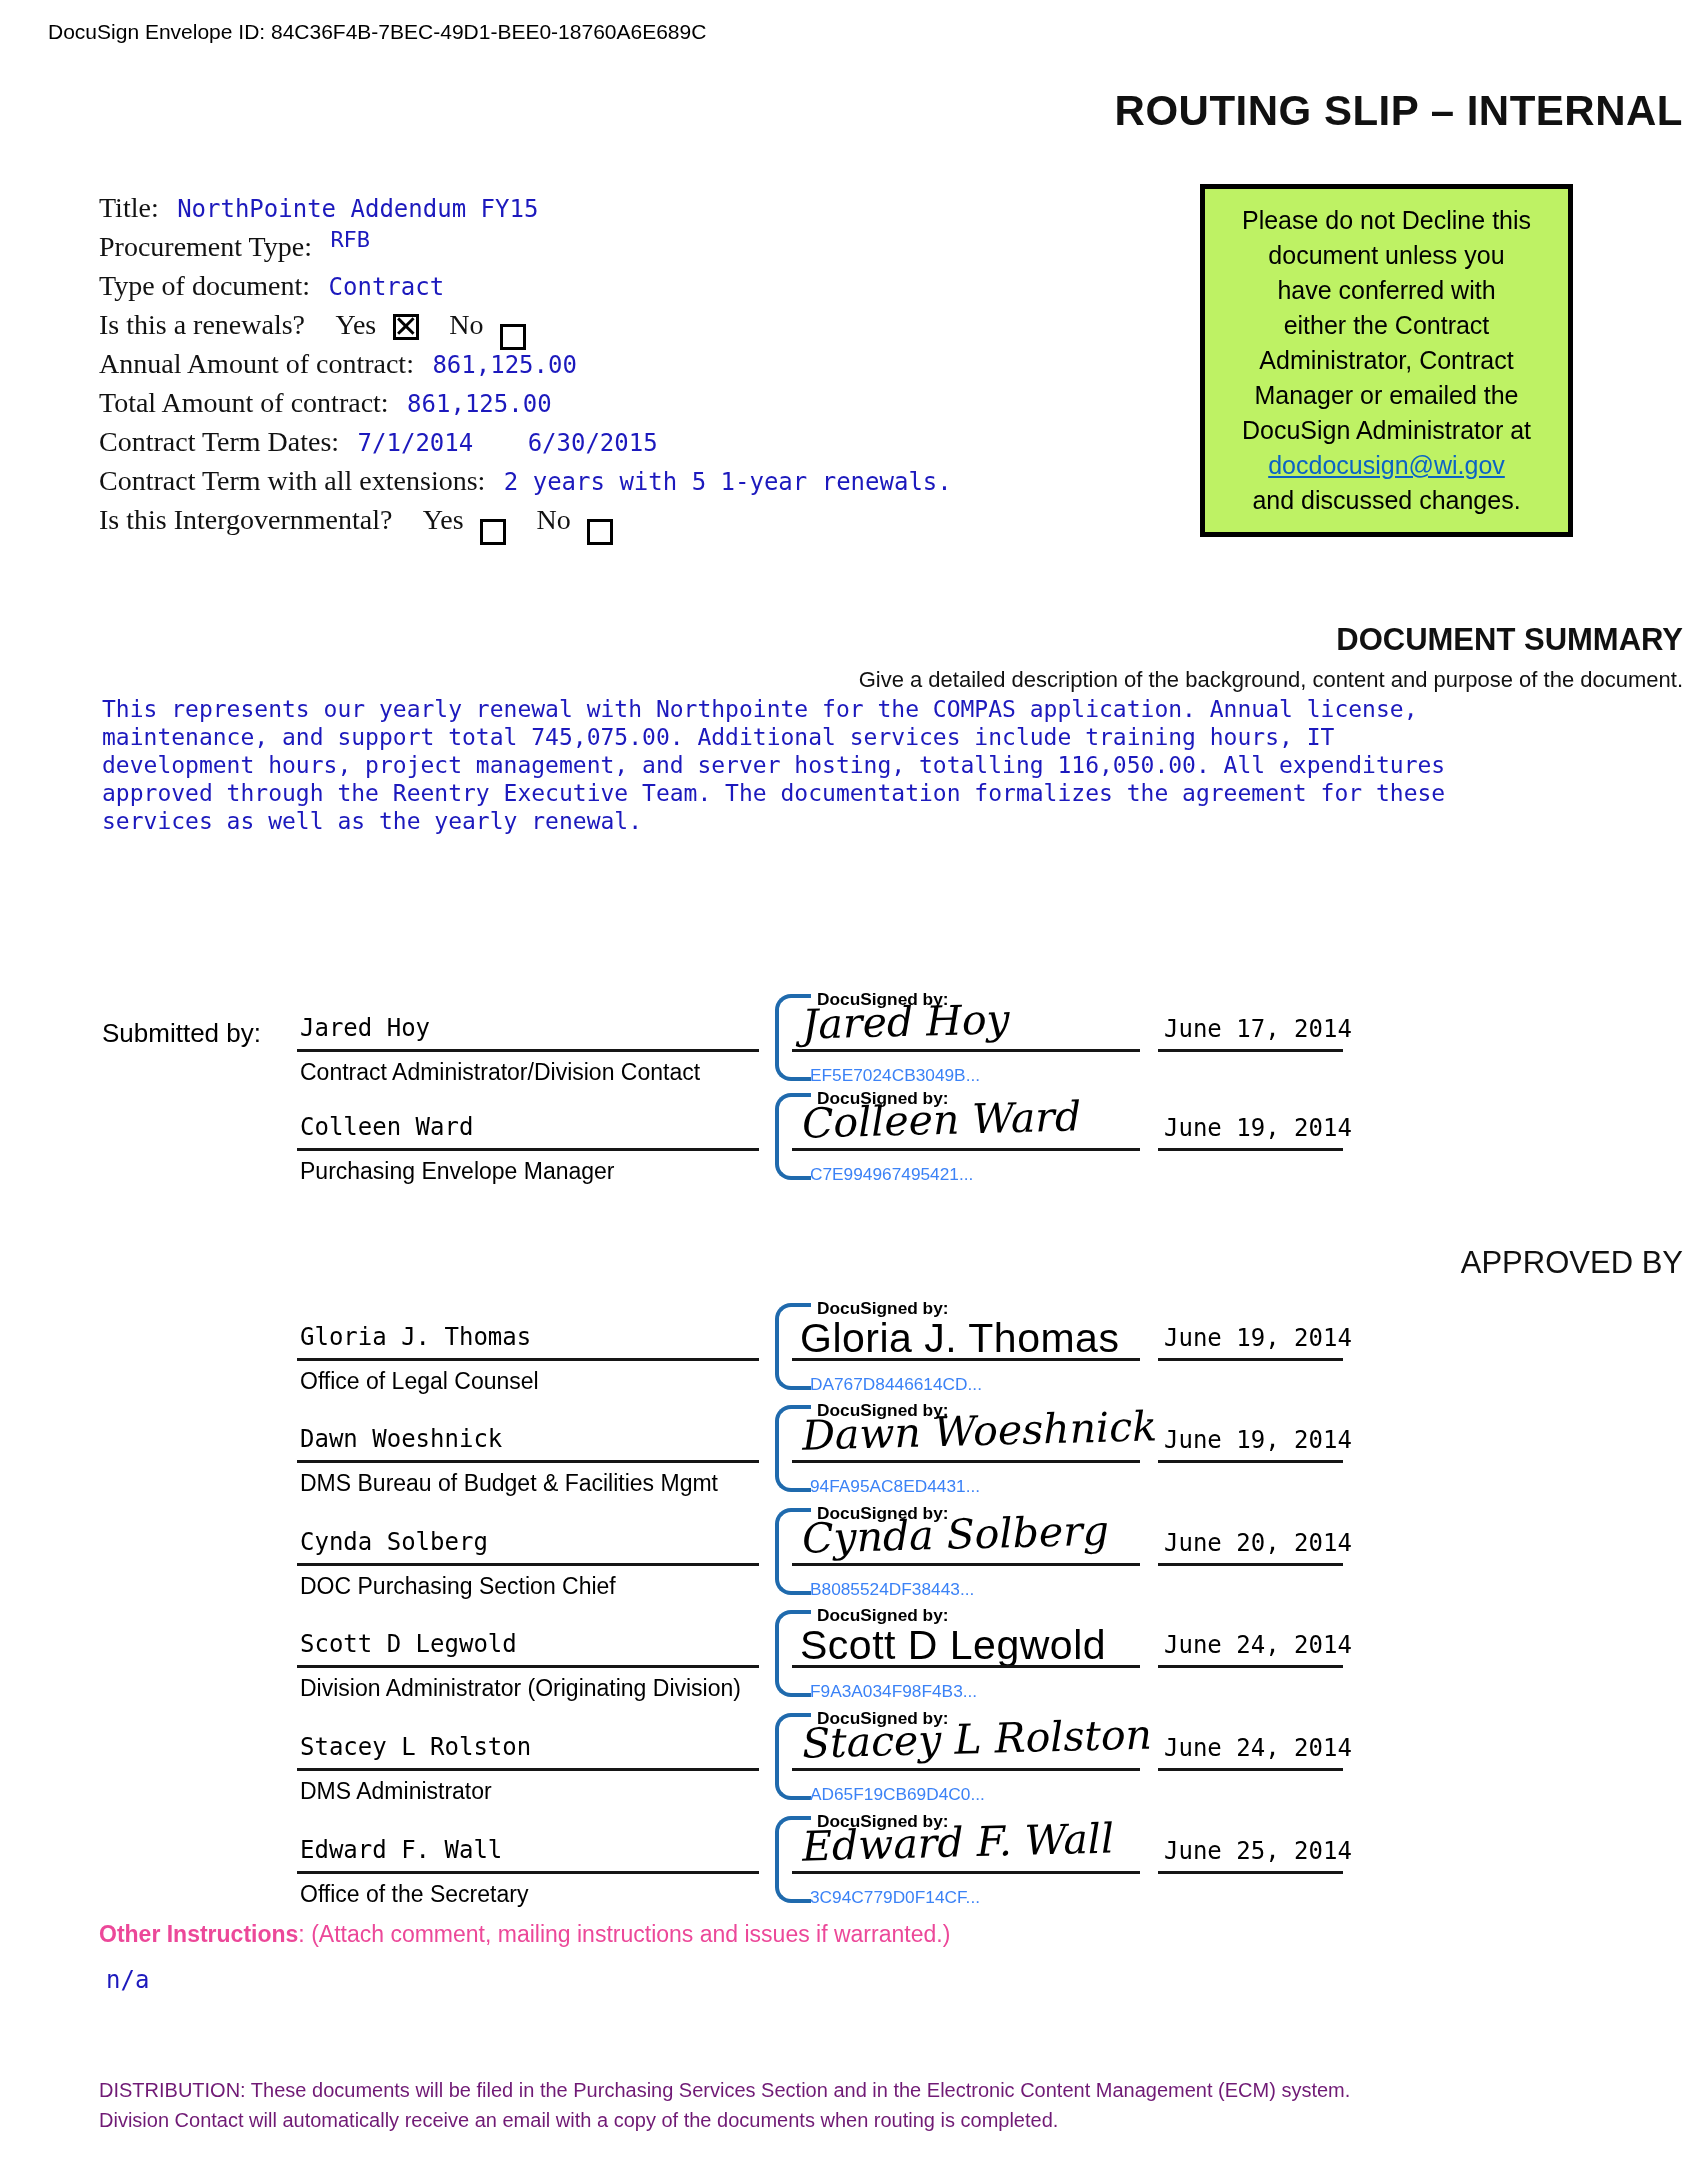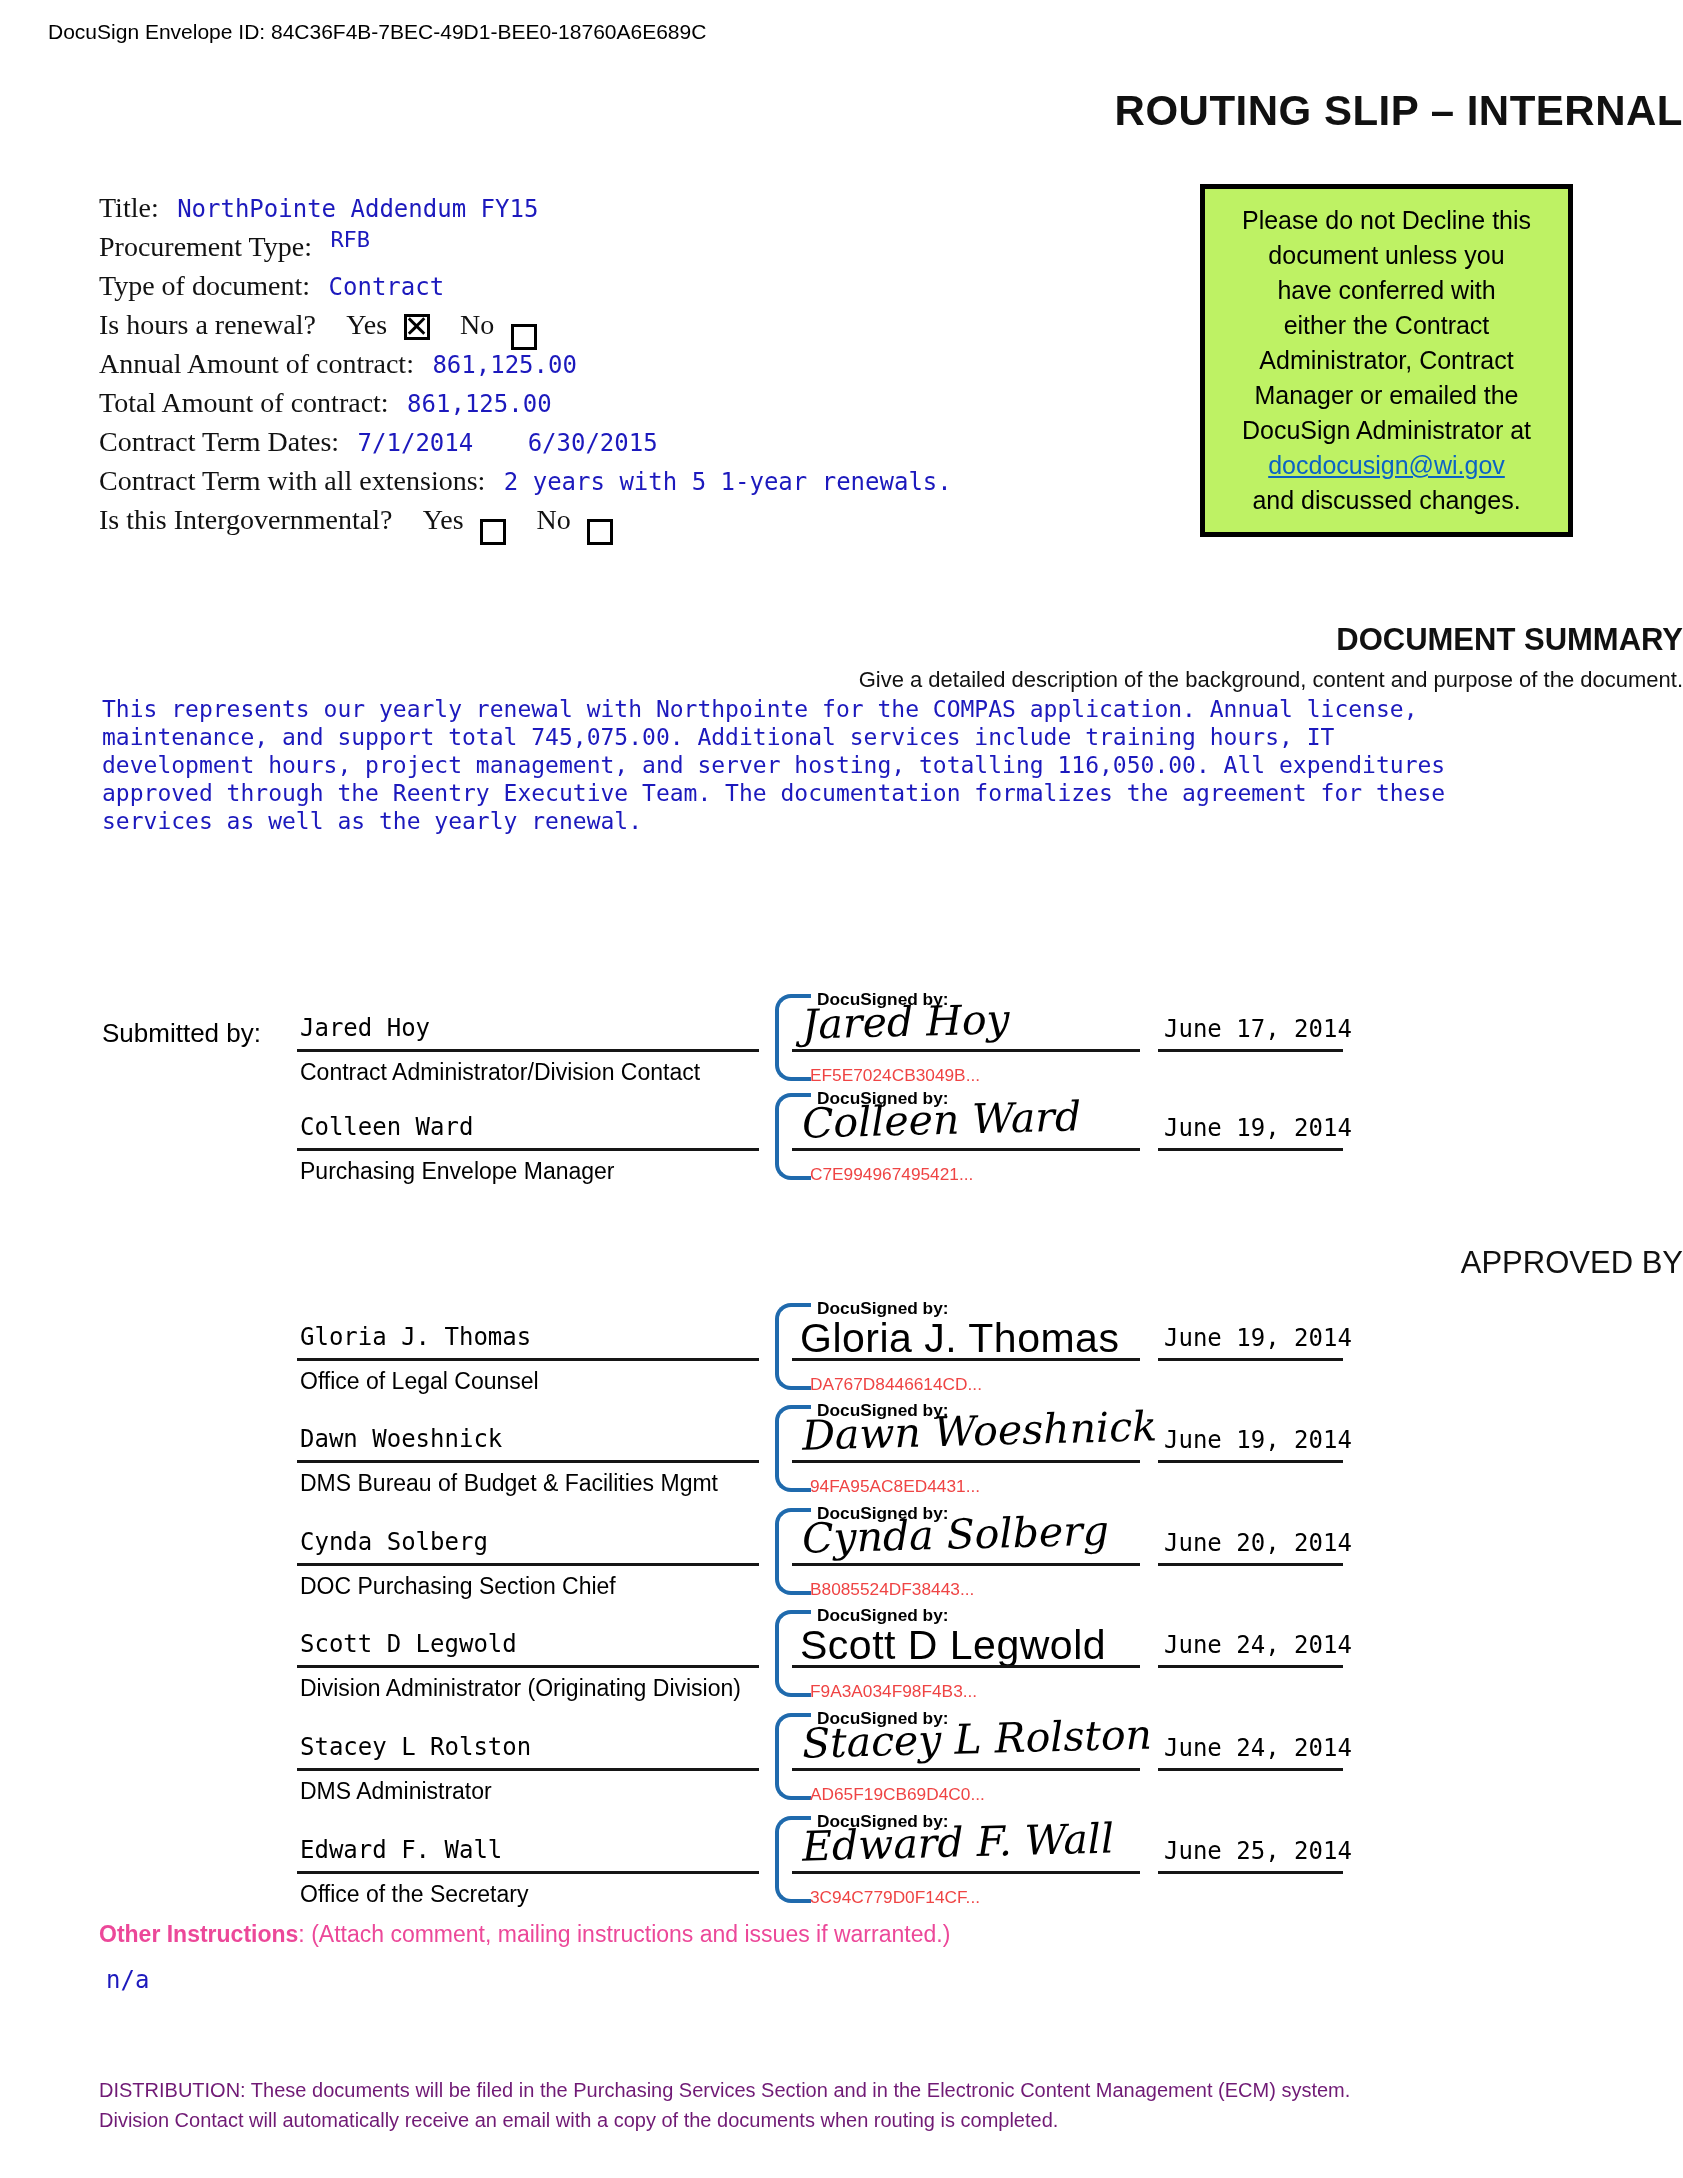--- a/index.html
+++ b/index.html
@@ -74,21 +74,21 @@
     position:absolute; left:802px; top:6px; width:356px;
     font-family:"DejaVu Serif", serif; font-style:italic;
     font-size:41px; color:#000; white-space:nowrap; transform:rotate(-1.5deg);
   }
   .sig-row .sig.print {
     position:absolute; left:800px; top:16px; width:356px;
     font-family:"Liberation Sans", sans-serif;
     font-size:41px; color:#000; white-space:nowrap; letter-spacing:0.5px;
   }
   .sig-row .sline { position:absolute; left:792px; top:59px; width:348px; border-bottom:3px solid #161616; }
-  .sig-row .sig-id { position:absolute; left:810px; top:75px; font-size:17.3px; color:#ef4444; }
+  .sig-row .sig-id { position:absolute; left:810px; top:75px; font-size:17.3px; color:#3b82f6; }
   .sig-row .date  { position:absolute; left:1164px; top:25px; font-size:24px; color:#000; }
   .sig-row .dline { position:absolute; left:1158px; top:59px; width:185px; border-bottom:3px solid #161616; }
 
   
   .other { left:99px; top:1921px; font-size:23px; color:#ec4899; }
   .other b { font-weight:bold; }
   .na { left:106px; top:1966px; font-size:24px; }
   .footer { left:99px; top:2075px; width:1406px; font-size:20px; line-height:30px; color:#701a75; }
 </style>
 </head>
@@ -107,21 +107,21 @@
     </div>
     <div class="frow">
       <span class="flabel">Procurement Type:</span>
       <span class="fvalue raised">RFB</span>
     </div>
     <div class="frow">
       <span class="flabel">Type of document:</span>
       <span class="fvalue">Contract</span>
     </div>
     <div class="frow">
-      <span class="flabel">Is hours a renewal?</span>
+      <span class="flabel">Is this a renewals?</span>
       <span class="flabel gap-l">Yes</span>
       <span class="cb">
           <span class="mark">✕</span>
         </span>
       <span class="flabel gap-l">No</span>
       <span class="cb">
           <span class="mark"></span>
         </span>
     </div>
     <div class="frow">

